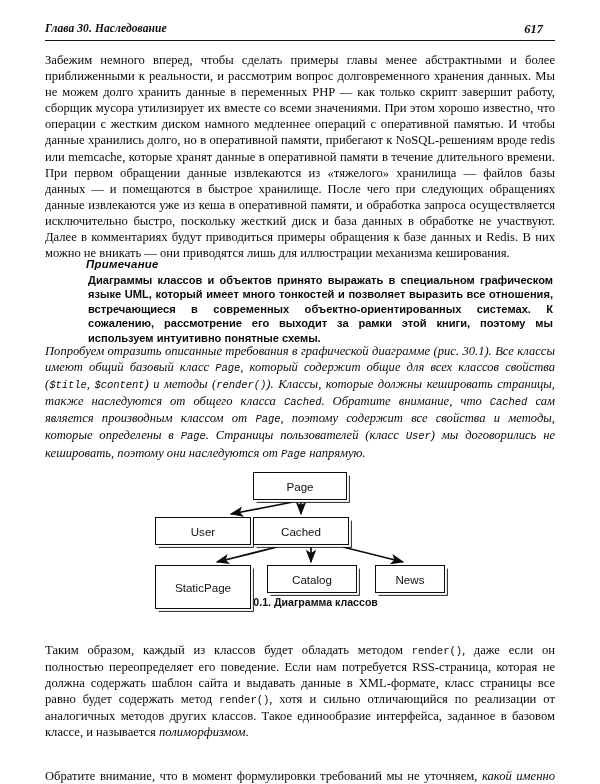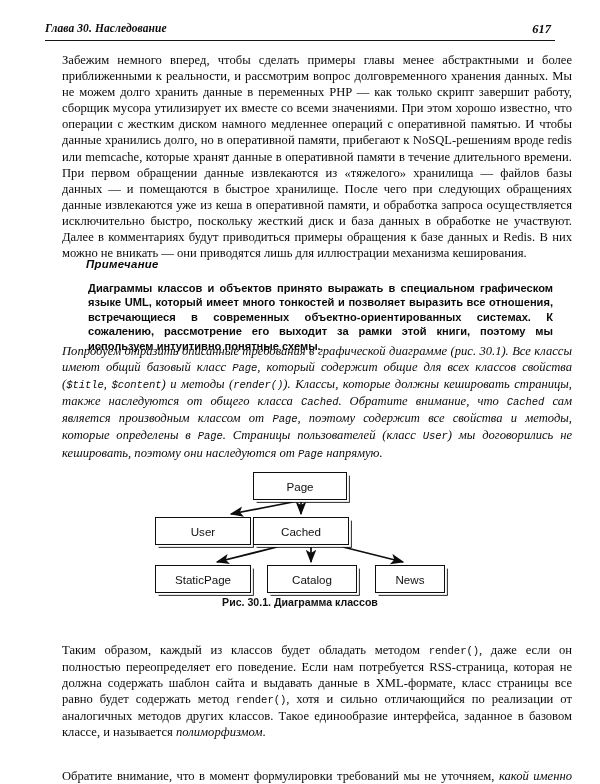--- a/index.html
+++ b/index.html
@@ -37,39 +37,39 @@
     left: 0;
     top: 0;
     font-style: italic;
     font-weight: bold;
     font-size: 11.5px;
     letter-spacing: 0.1px;
     white-space: nowrap;
   }
   .runhead-folio {
     position: absolute;
-    right: 4px;
+    right: 12px;
     top: 0;
     font-style: italic;
     font-weight: bold;
     font-size: 12.5px;
   }
   .runhead-rule {
     position: absolute;
     left: 45px;
     top: 40px;
     width: 510px;
     height: 1px;
     background: #141414;
   }
 
   
   .col {
     position: absolute;
-    left: 62px;
+    left: 45px;
     width: 510px;
   }
   p.body {
     margin: 0 0 0 0;
     font-size: 12.6px;
     line-height: 16.1px;
     text-align: justify;
     text-justify: inter-word;
     hyphens: manual;
   }
@@ -87,21 +87,21 @@
     position: absolute;
     left: 86px;
     width: 469px;
     font-family: "Liberation Sans", "DejaVu Sans", sans-serif;
   }
   .note-title {
     font-size: 11.4px;
     font-weight: bold;
     font-style: italic;
     letter-spacing: 0.3px;
-    margin: 0 0 11px 0;
+    margin: 0 0 3px 0;
   }
   .note-body {
     font-size: 11.1px;
     line-height: 14.4px;
     font-weight: bold;
     text-align: justify;
     margin: 2px;
   }
 
   
@@ -188,21 +188,21 @@
 
     <div class="uml-box" style="left:208px; top:10px; width:94px; height:28px;">
       <span>Page</span>
     </div>
     <div class="uml-box" style="left:110px; top:55px; width:96px; height:28px;">
       <span>User</span>
     </div>
     <div class="uml-box" style="left:208px; top:55px; width:96px; height:28px;">
       <span>Cached</span>
     </div>
-    <div class="uml-box" style="left:110px; top:103px; width:96px; height:28px;">
+    <div class="uml-box" style="left:110px; top:103px; width:96px; height:44px;">
       <span>StaticPage</span>
     </div>
     <div class="uml-box" style="left:222px; top:103px; width:90px; height:28px;">
       <span>Catalog</span>
     </div>
     <div class="uml-box" style="left:330px; top:103px; width:70px; height:28px;">
       <span>News</span>
     </div>
 
     <div class="fig-caption">Рис. 30.1. Диаграмма классов</div>

